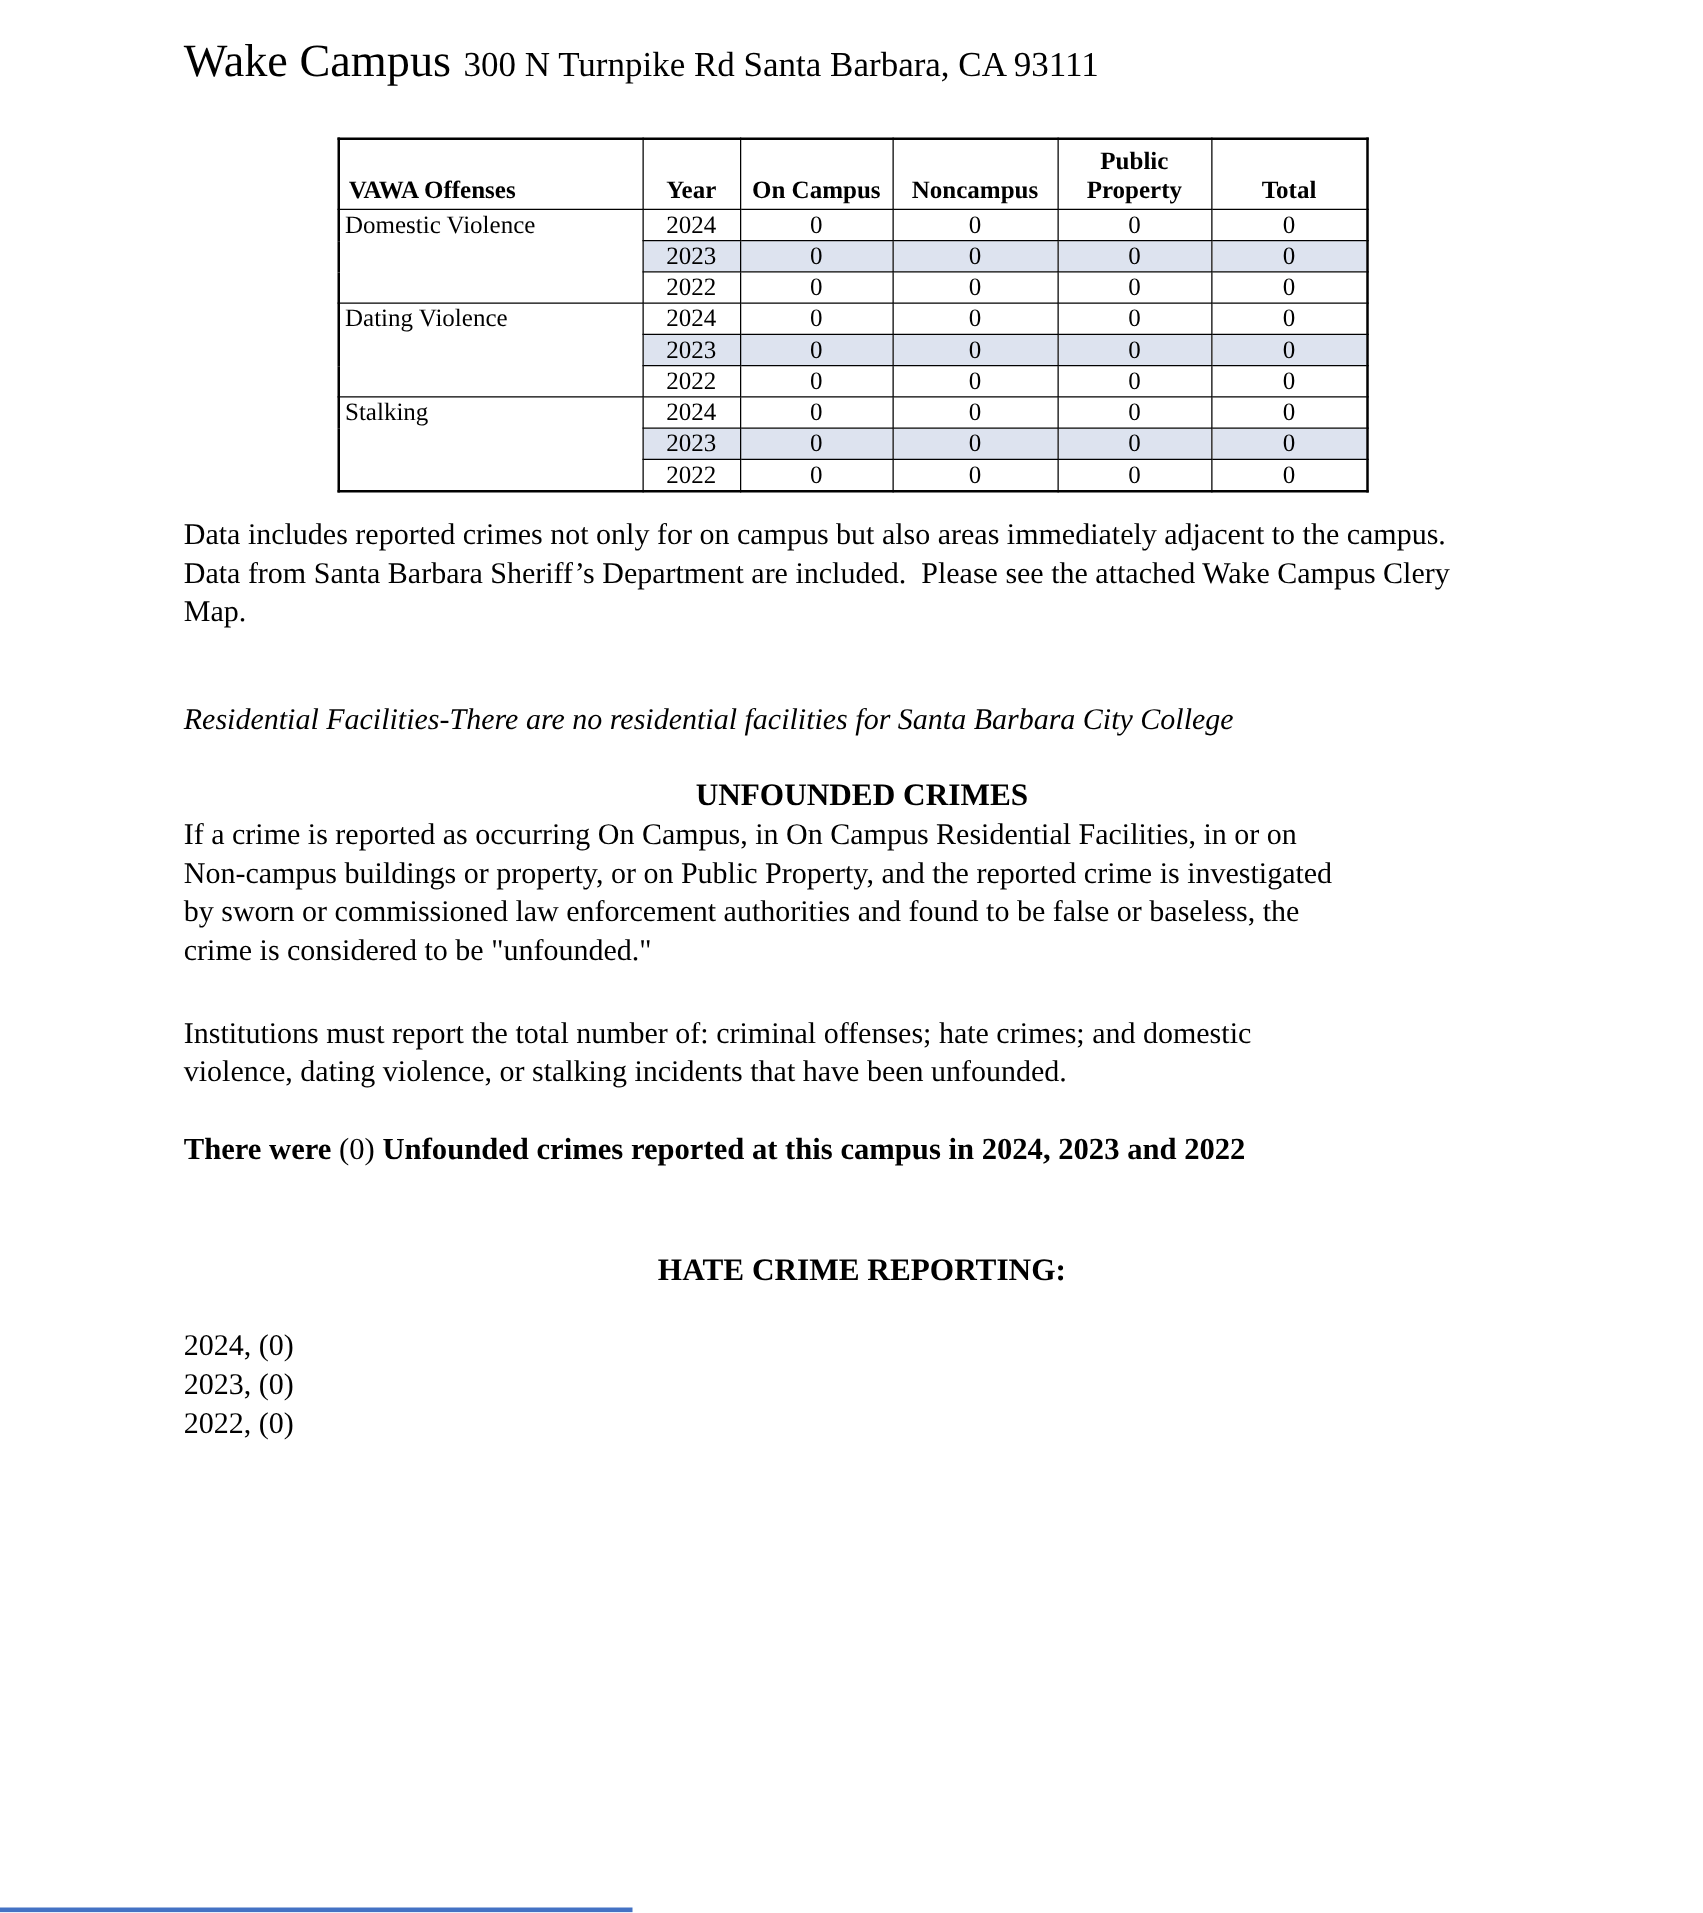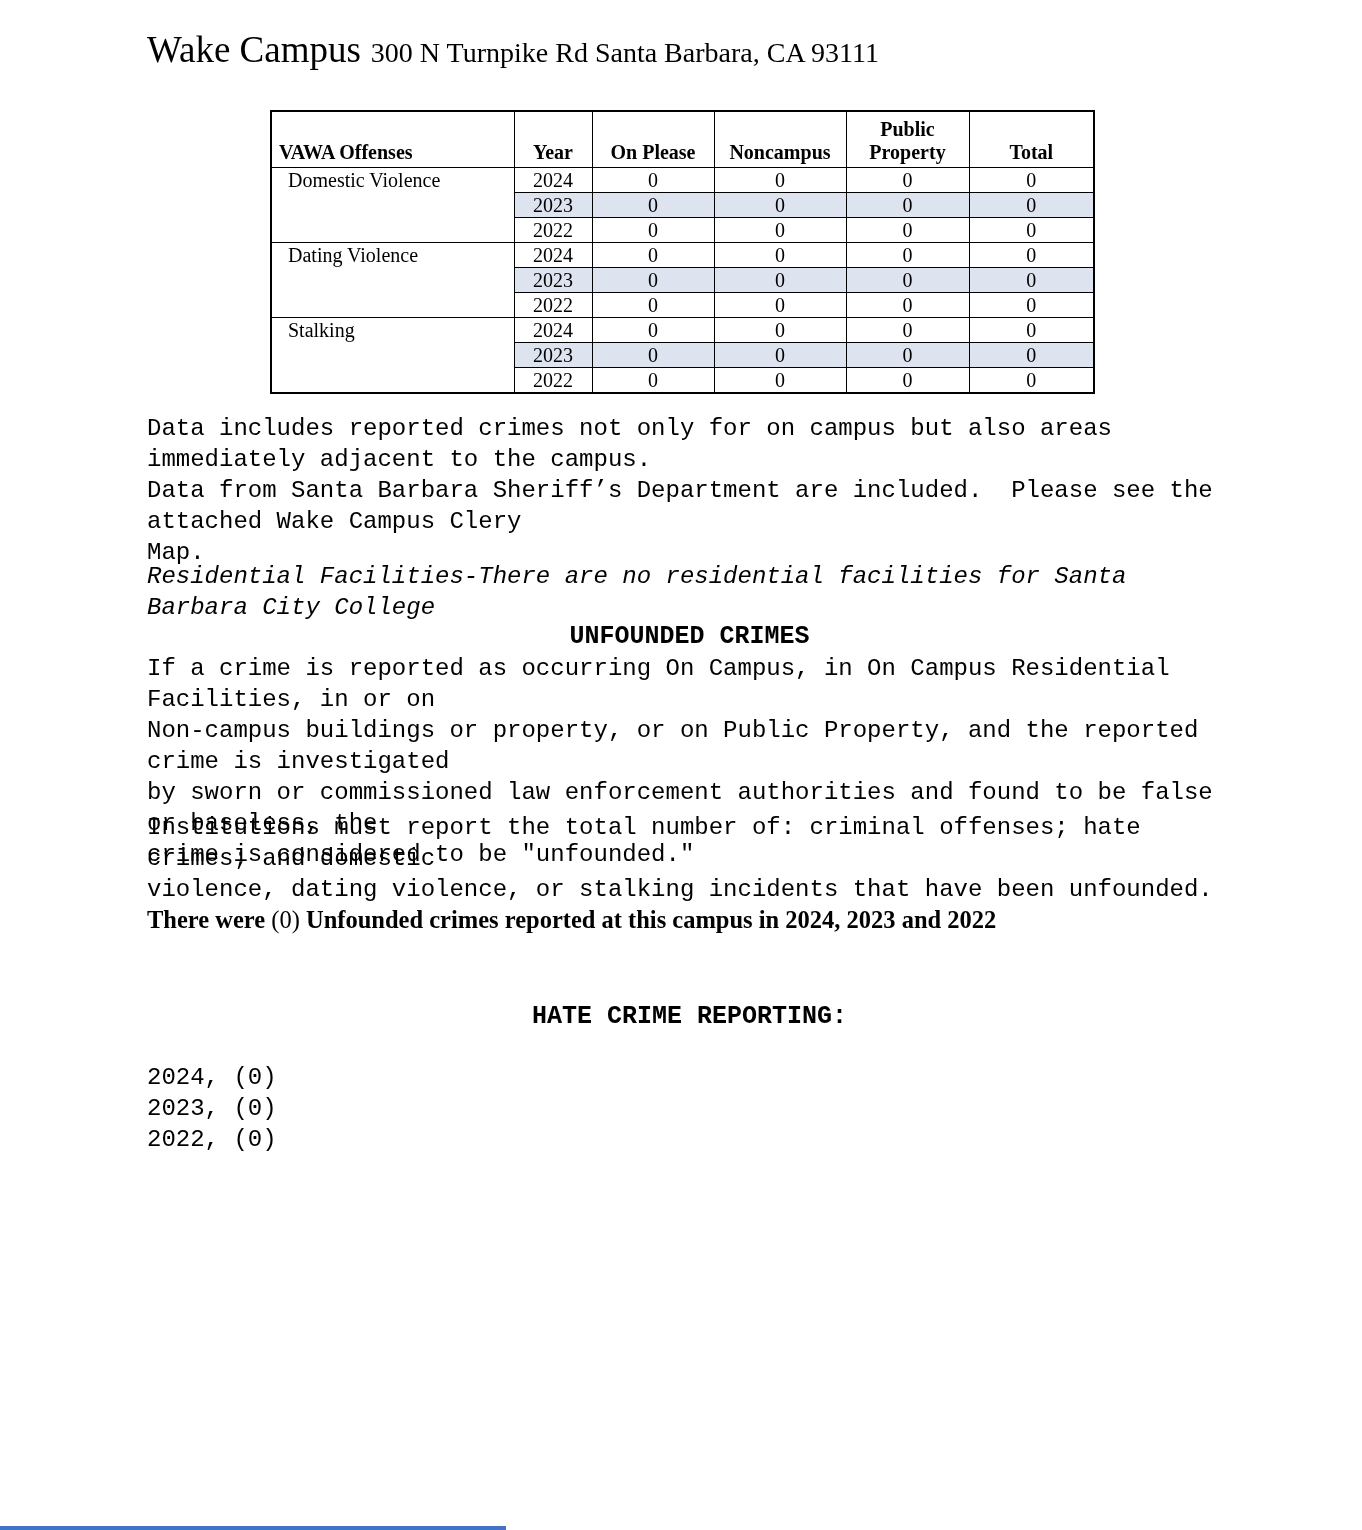--- a/index.html
+++ b/index.html
@@ -47,40 +47,39 @@
   }
   table.vawa th.c-offense { text-align: left; padding-left: 7px; }
   table.vawa td {
     height: 24px;
     text-align: center;
     vertical-align: middle;
   }
   table.vawa td.offense {
     text-align: left;
     vertical-align: top;
-    padding-left: 16px;
+    padding-left: 4px;
     padding-top: 1px;
     background: #ffffff;
   }
   .col-offense { width: 243px; }
   .col-year    { width: 78px; }
   .col-oncamp  { width: 122px; }
   .col-noncamp { width: 132px; }
   .col-pubprop { width: 123px; }
   .col-total   { width: 125px; }
 
   
   .txt {
     position: absolute;
     left: 147px;
     width: 1085px;
     font-size: 24px;
     line-height: 31px;
     white-space: pre-wrap;
-    font-family: Liberation Mono, monospace;
   }
   .italic { font-style: italic; }
   .heading { font-weight: bold; font-size: 25px; text-align: center; }
 
   .summary-line {
     position: absolute;
     left: 147px;
     top: 904px;
     font-size: 24.5px;
     line-height: 31px;
@@ -114,21 +113,21 @@
           <col class="col-year">
           <col class="col-oncamp">
         <col class="col-noncamp">
           <col class="col-pubprop">
           <col class="col-total">
       </colgroup>
       <thead>
         <tr>
           <th class="c-offense">VAWA Offenses</th>
           <th>Year</th>
-          <th>On Please</th>
+          <th>On Campus</th>
           <th>Noncampus</th>
           <th>Public Property</th>
           <th>Total</th>
         </tr>
       </thead>
       <tbody>
         <tr>
           <td class="offense" rowspan="3">Domestic Violence</td>
           <td>2024</td>
           <td>0</td>

